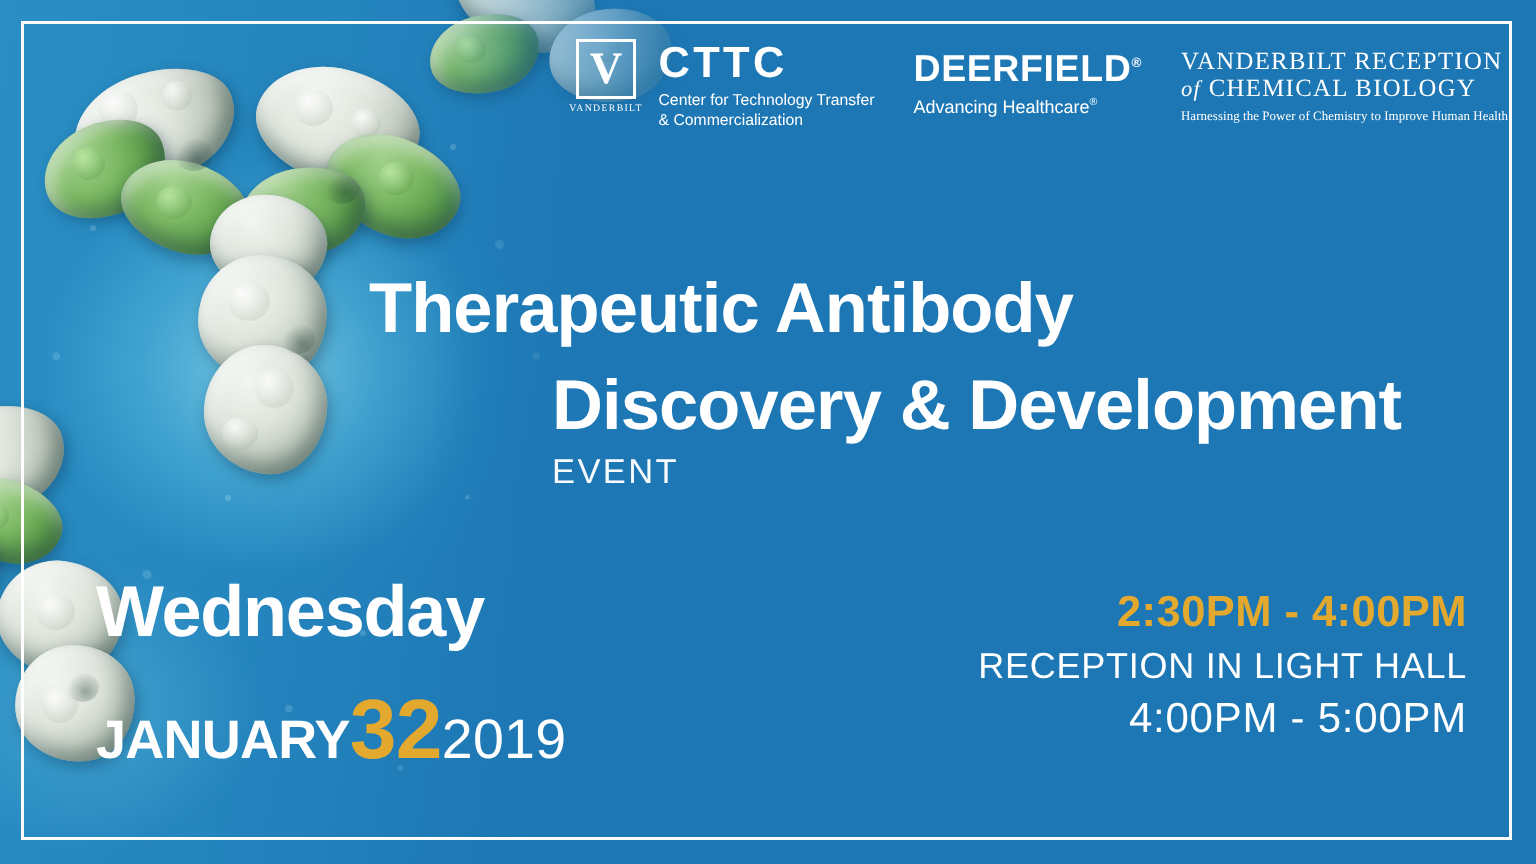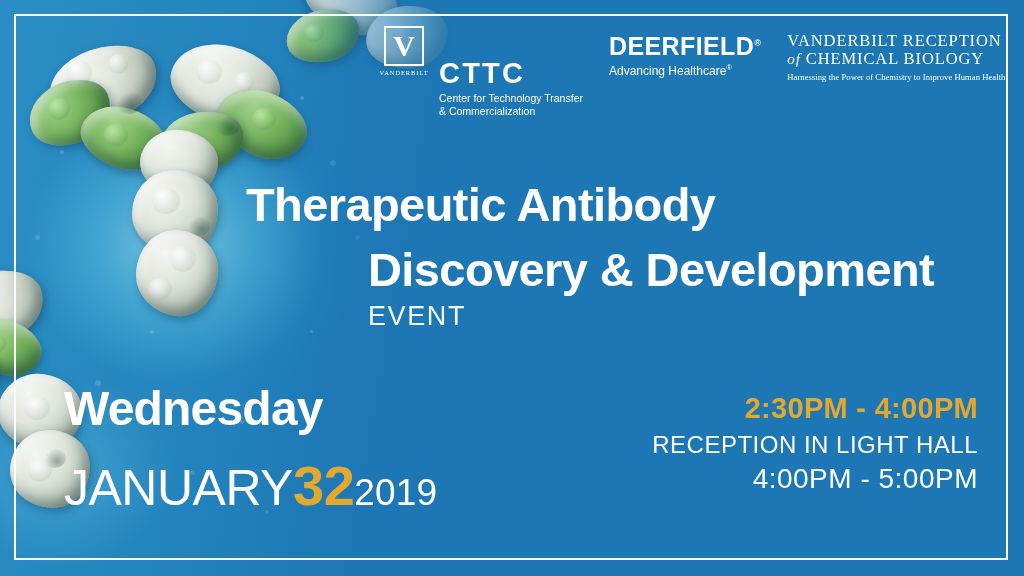--- a/index.html
+++ b/index.html
@@ -124,21 +124,21 @@
     color: #ffffff;
   }
   .v-word {
     font-family: "Liberation Serif", serif;
     font-size: 6.5px;
     letter-spacing: 0.9px;
     color: #ffffff;
     margin-top: 3px;
     white-space: nowrap;
   }
-  .cttc-text { padding-top: 2px; margin-top: 31px; }
+  .cttc-text { padding-top: 2px; }
   .cttc-main {
     font-size: 29px;
     font-weight: bold;
     letter-spacing: 2.2px;
     color: #ffffff;
     line-height: 1;
   }
   .cttc-sub {
     font-size: 10.5px;
     color: #ffffff;
@@ -211,21 +211,21 @@
     font-size: 47px;
     font-weight: bold;
     color: #ffffff;
     letter-spacing: -0.6px;
     line-height: 1;
     white-space: nowrap;
   }
   .title-kicker {
     position: absolute;
     left: 368px; top: 303px;
-    font-size: 27px;
+    font-size: 23px;
     font-weight: normal;
     color: #ffffff;
     letter-spacing: 1.6px;
     line-height: 1;
     white-space: nowrap;
     opacity: 0.97;
   }
 
   
   .date-day {
@@ -238,22 +238,22 @@
     line-height: 1;
     white-space: nowrap;
   }
   .date-line {
     position: absolute;
     left: 64px; top: 458px;
     line-height: 1;
     white-space: nowrap;
   }
   .date-month {
-    font-size: 50px;
-    font-weight: normal;
+    font-size: 36px;
+    font-weight: bold;
     color: #ffffff;
     letter-spacing: -0.5px;
   }
   .date-num {
     font-size: 56px;
     font-weight: bold;
     color: #e3a92f;
     letter-spacing: -0.5px;
   }
   .date-year {

